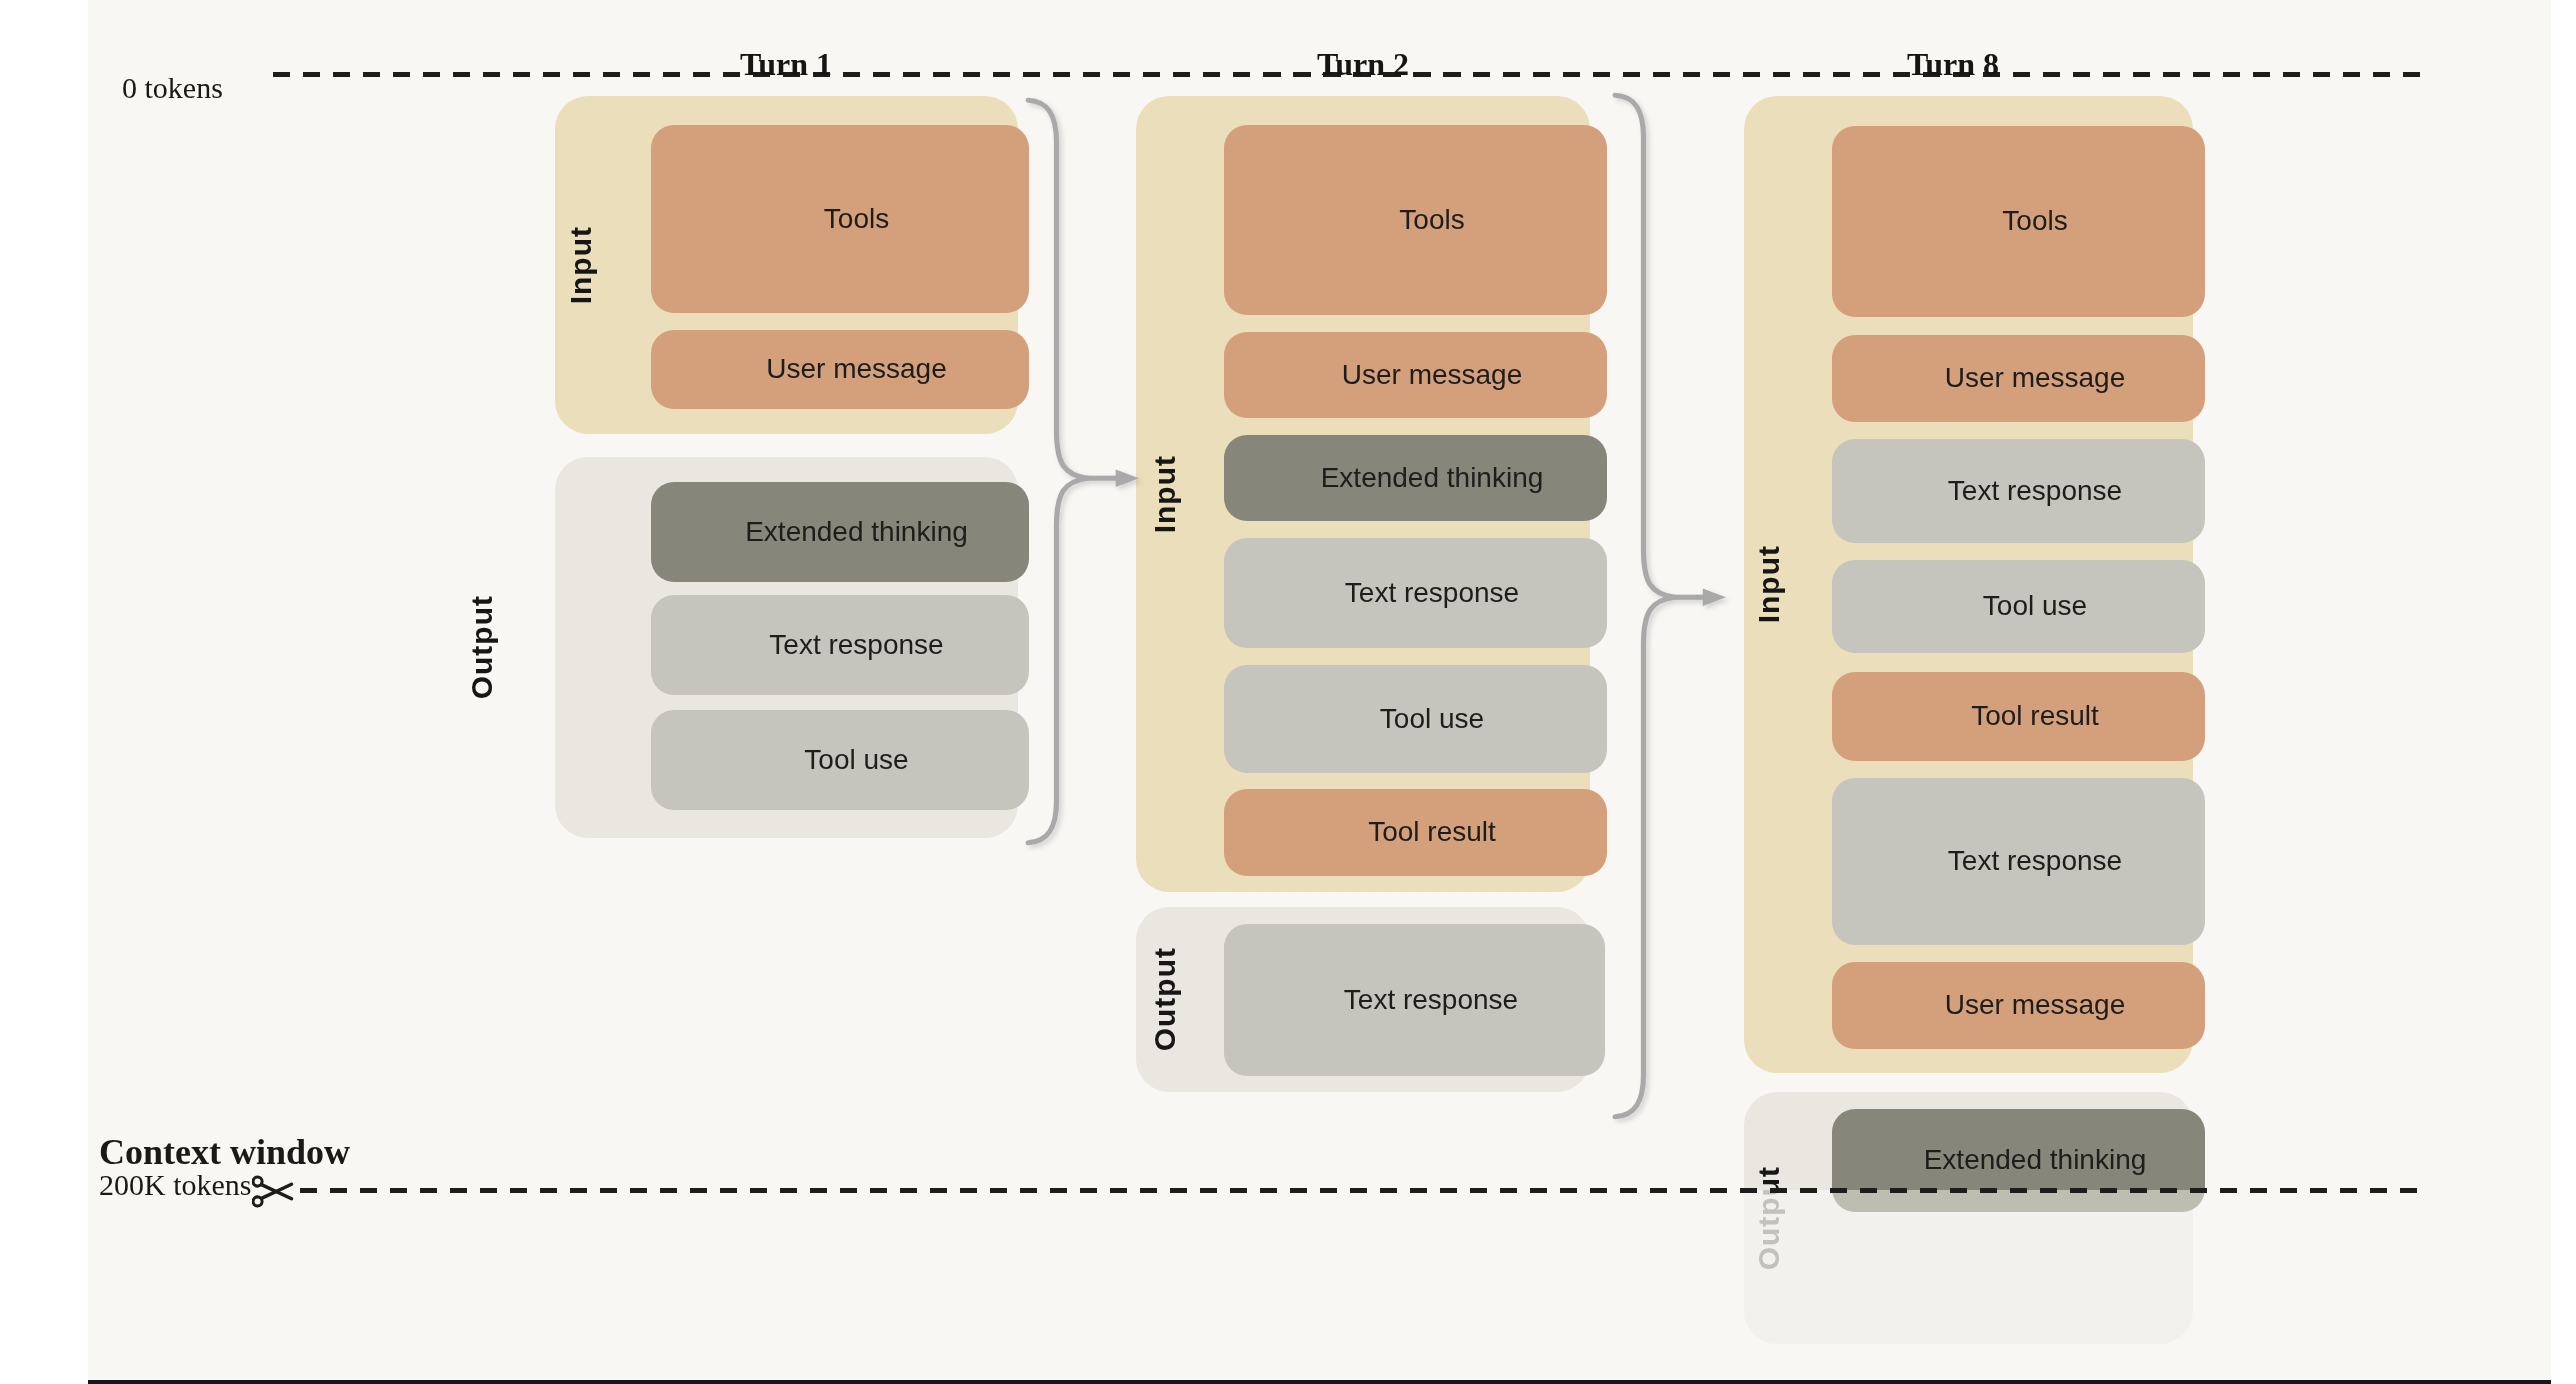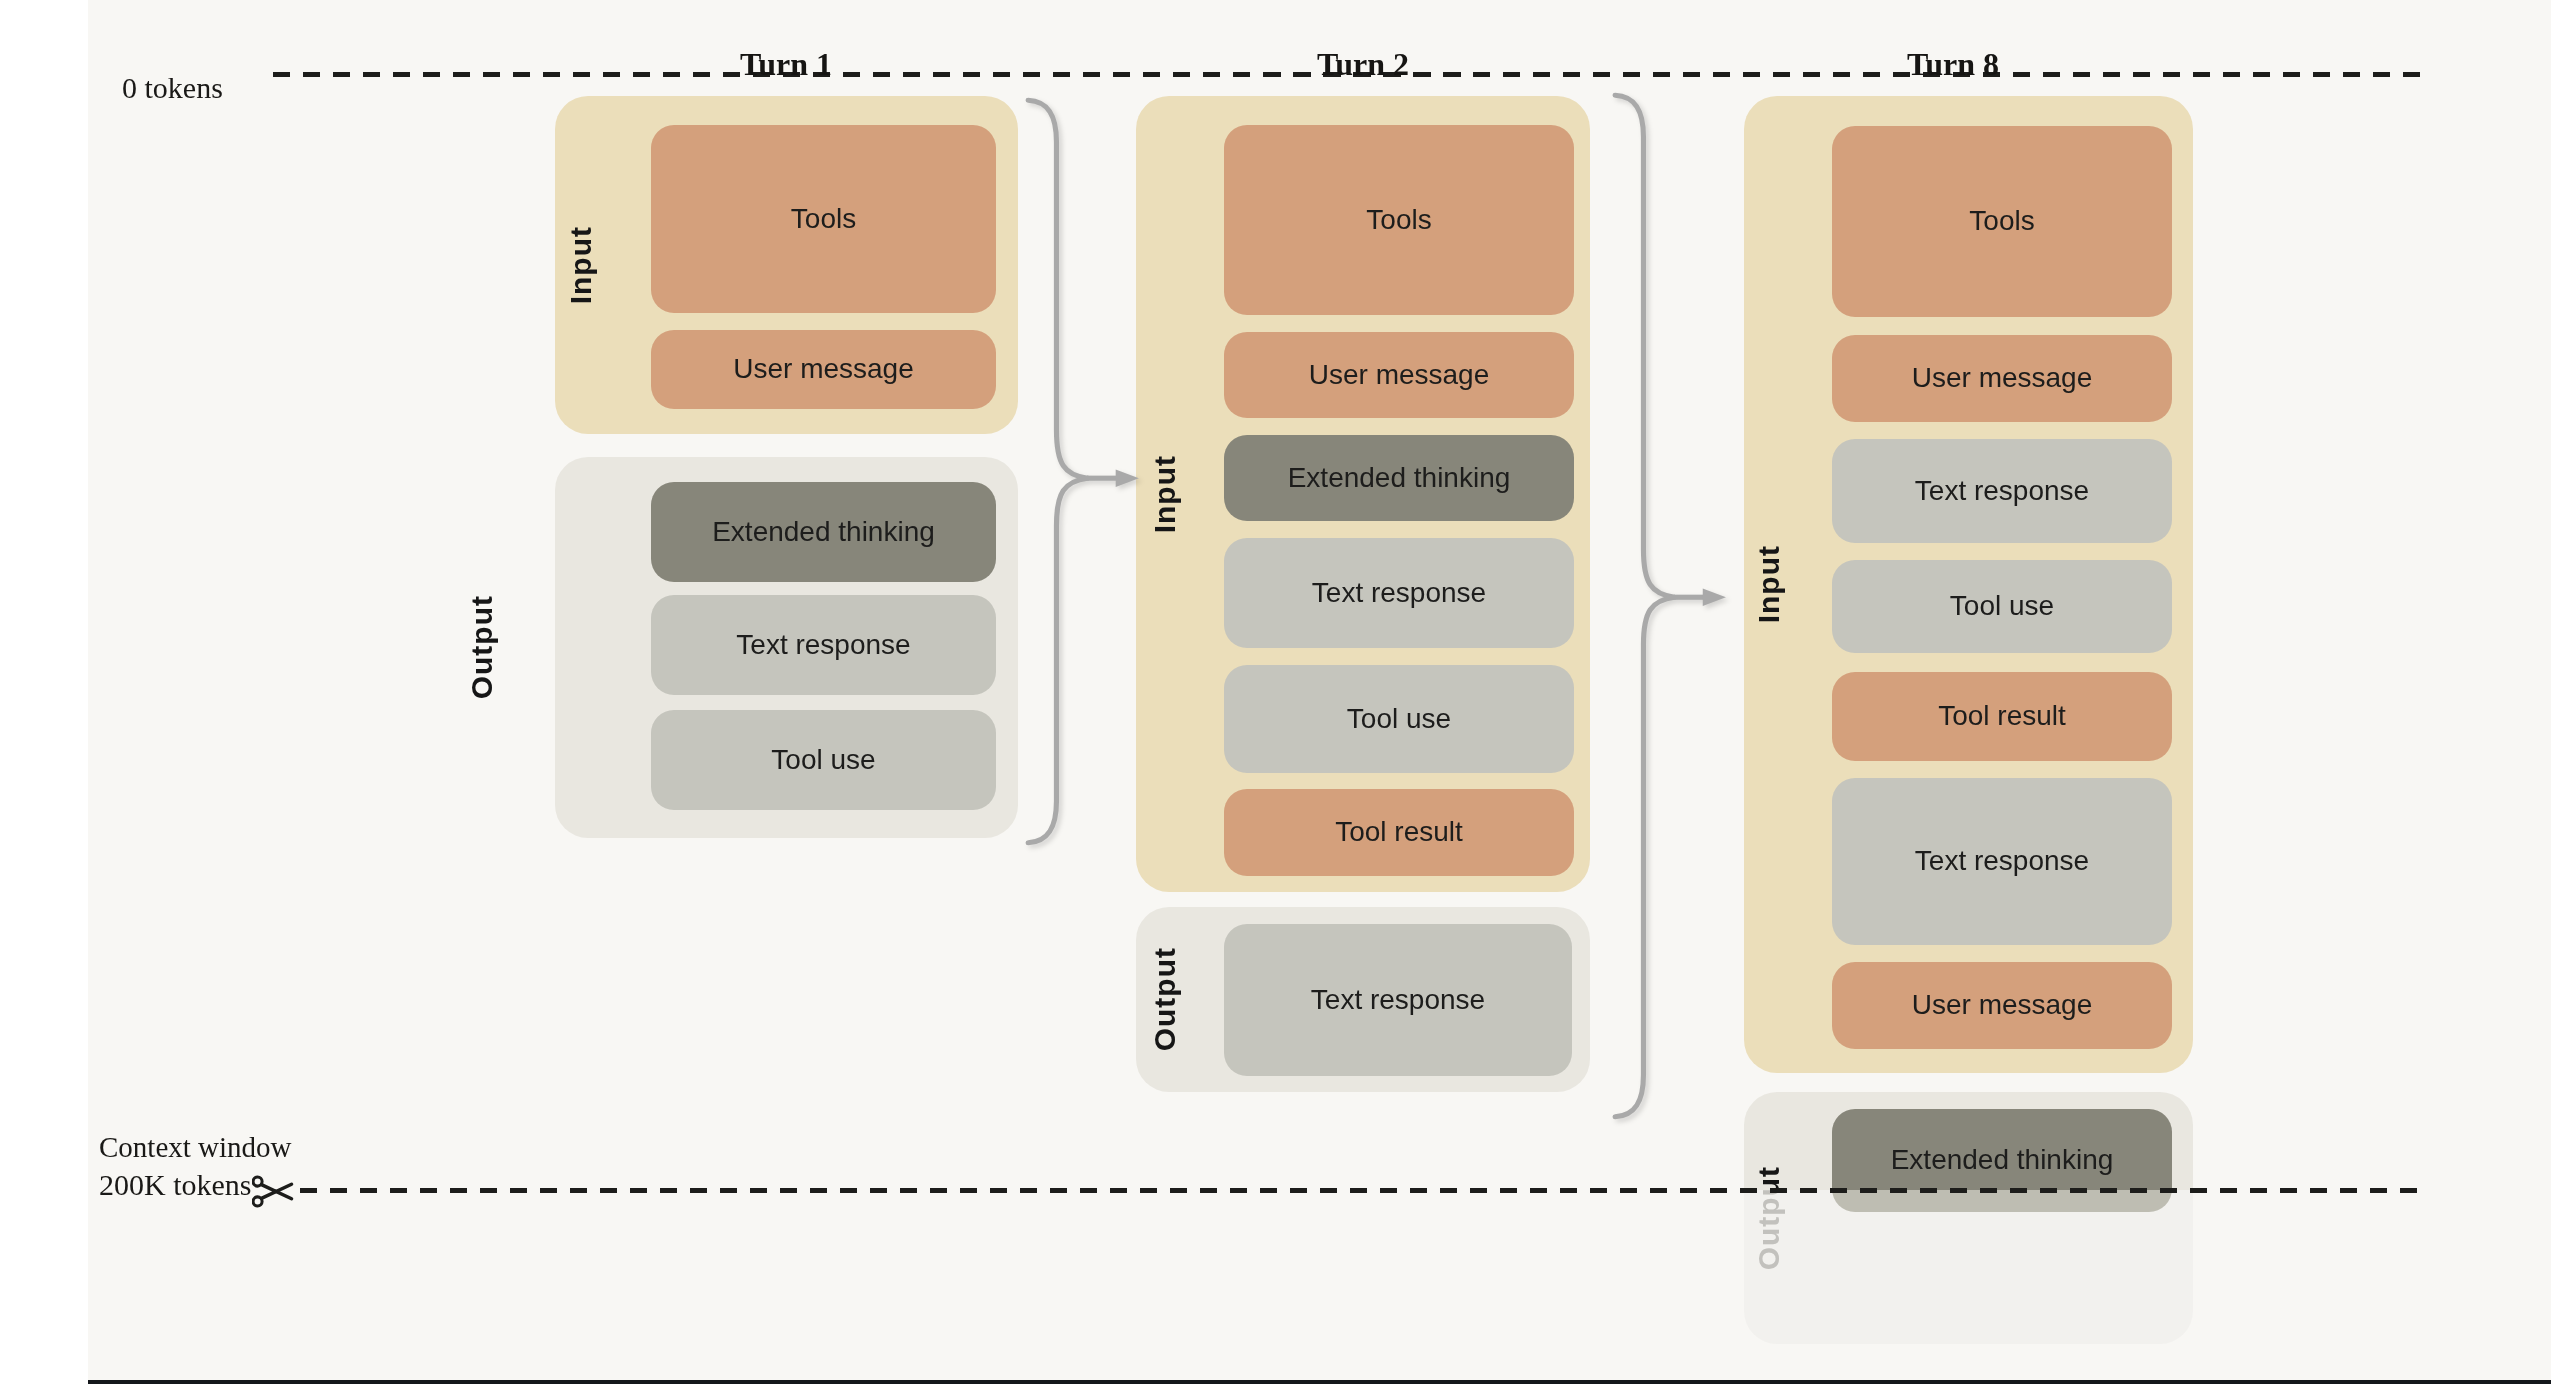--- a/index.html
+++ b/index.html
@@ -8,32 +8,32 @@
   #panel{position:absolute;left:88px;top:0;width:2463px;height:1385px;background:#f8f7f4;}
   #footer-bar{position:absolute;left:88px;top:1380px;width:2463px;height:5.2px;background:#14171b;}
 
   .dash-line{position:absolute;height:4.6px;z-index:20;
     background:repeating-linear-gradient(90deg,#1d1d1b 0 17.5px,transparent 17.5px 30px);}
   #top-dash{left:273px;top:72px;width:2155px;}
   #bottom-dash{left:300px;top:1188px;width:2117px;}
 
   .serif-label{position:absolute;font-family:"Liberation Serif",serif;color:#1a1917;z-index:21;}
   #zero-tokens{left:122px;top:71px;font-size:30px;}
-  #ctx-title{left:99px;top:1131px;font-size:29px;font-weight:400;}
+  #ctx-title{left:99px;top:1131px;font-size:36px;font-weight:700;}
   #ctx-value{left:99px;top:1168px;font-size:30px;}
   .turn-title{position:absolute;top:26px;transform:translateX(-50%);
     font-family:"Liberation Serif",serif;font-weight:700;font-size:32px;color:#161513;z-index:21;margin-top:20px;}
   #turn-title-1{left:786px;} #turn-title-2{left:1363px;} #turn-title-3{left:1953px;}
 
   .container{position:absolute;border-radius:33px;z-index:2;}
   .input-c{background:#ebdeba;}
   .output-c{background:#e9e7e0;}
 
   .box{position:absolute;display:flex;align-items:center;justify-content:center;text-align:center;
-    border-radius:23px;font-size:28px;font-weight:500;color:#1d1d1c;z-index:3;line-height:1.3;}
+    border-radius:23px;font-size:28px;font-weight:500;color:#1d1d1c;z-index:3;line-height:1.3;padding-left:33px;}
   .accent{background:#d4a07c;}
   .gray{background:#c5c5bd;}
   .dark{background:#87867a;}
   .faded{background:#edebe6;color:#c6c5c1;}
 
   .vwrap{position:absolute;display:flex;align-items:center;justify-content:center;z-index:4;}
   .vlabel{writing-mode:vertical-rl;transform:rotate(180deg);
     font-size:30px;font-weight:700;letter-spacing:1px;color:#161616;}
 
   

